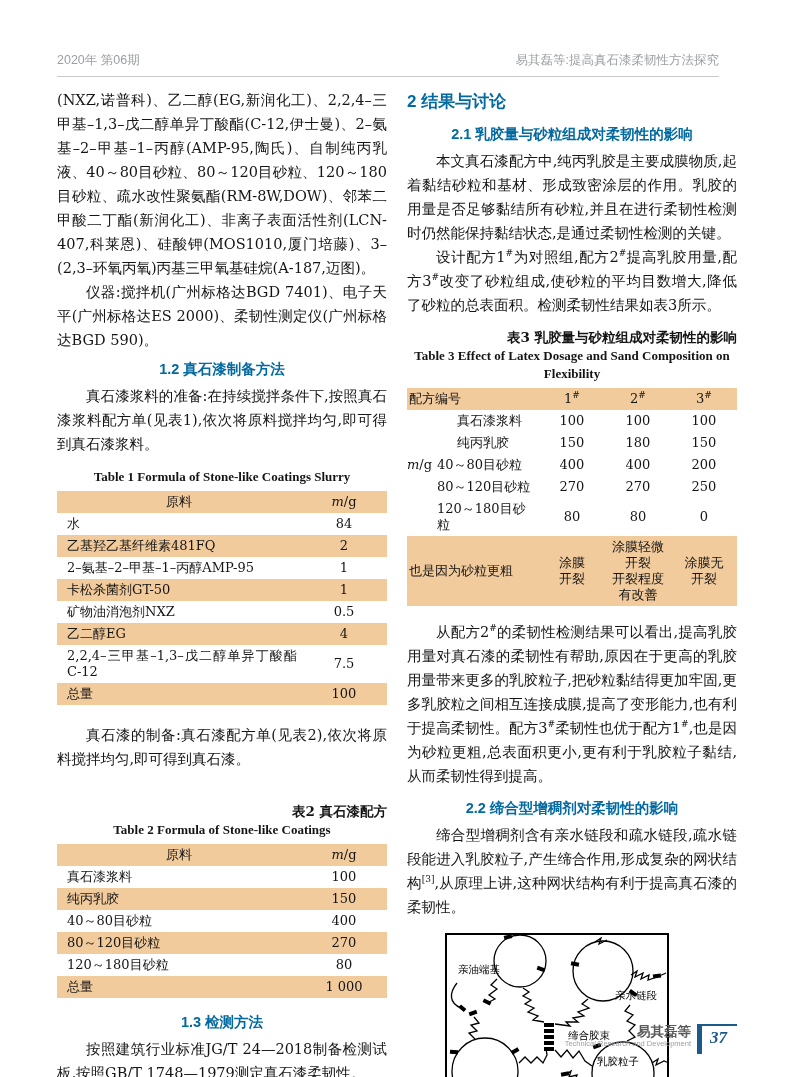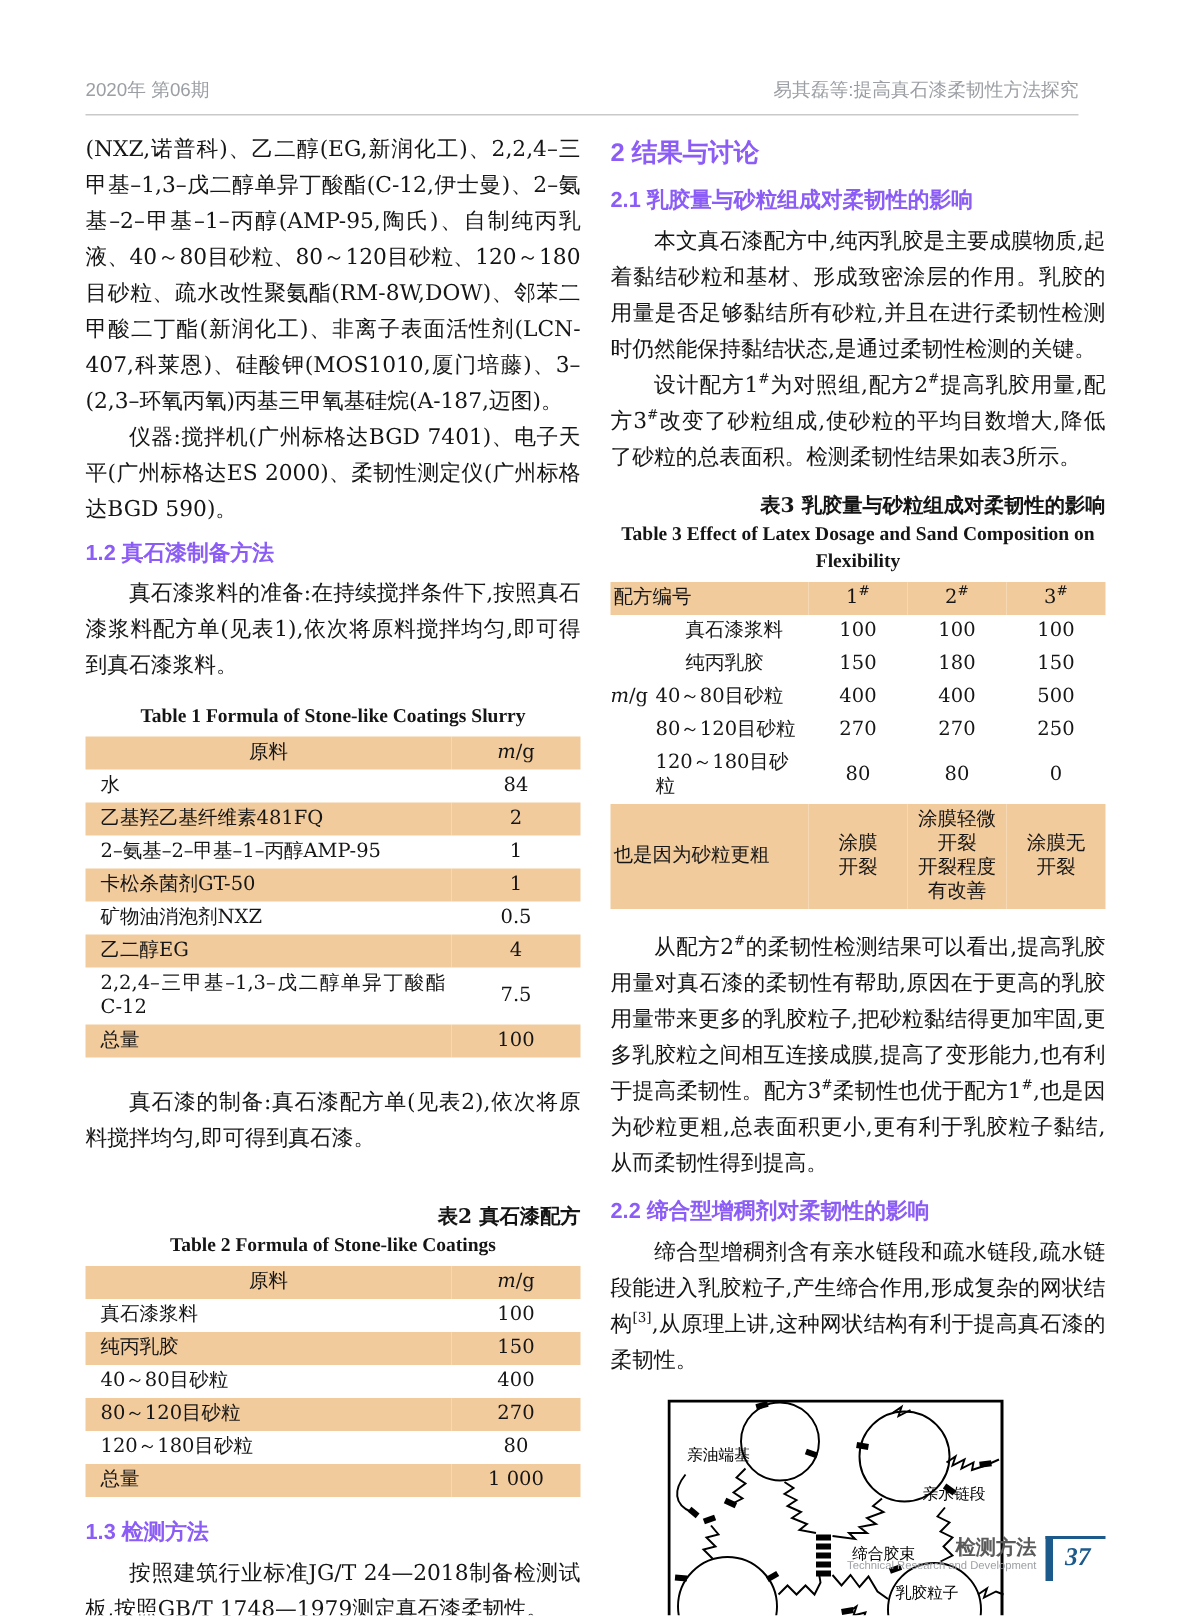--- a/index.html
+++ b/index.html
@@ -7,23 +7,23 @@
         font-family:"DejaVu Serif",serif;color:#151515;}
   
   .hdr{position:absolute;top:52px;left:57px;right:75px;display:flex;justify-content:space-between;
        font-family:"Liberation Sans",sans-serif;font-size:12.5px;color:#9b9ea3;
        padding-bottom:7px;border-bottom:1px solid #c9c9c9;}
   
   .col{position:absolute;top:88px;width:330px;font-size:14.5px;line-height:24px;text-align:justify;}
   .col-left{left:57px;}
   .col-right{left:407px;}
   p.bp{margin:0;text-indent:2em;}
-  .sec{font-family:"Liberation Sans",sans-serif;color:#8b5cf6;font-weight:bold;text-align:left;}
+  .sec{font-family:"Liberation Sans",sans-serif;color:#0369a1;font-weight:bold;text-align:left;}
   h3.sec{font-size:17px;margin:2px 0 8px 0;}
-  h4.sec{font-size:14.5px;margin:5px 0 3px 0;}
+  h4.sec{font-size:14.5px;margin:5px 0 3px 0;text-align:center;}
   
   .tblblk{margin-top:12px;margin-bottom:10px;}
   .t-cn{font-weight:bold;font-size:13.5px;text-align:right;line-height:20px;}
   .t-en{font-family:"Liberation Serif",serif;font-weight:bold;font-size:13px;text-align:center;line-height:18px;}
   table{border-collapse:collapse;width:100%;font-size:13px;line-height:16px;margin-top:5px;}
   td{padding:3px 4px;}
   .band{background:#f2cb9d;}
   .c{text-align:center;}
   sup{font-size:9px;line-height:0;}
   .t12 .name{padding-left:10px;}
@@ -179,21 +179,21 @@
           <td class="nm ind">纯丙乳胶</td>
           <td class="v">150</td>
           <td class="v">180</td>
           <td class="v">150</td>
         </tr>
         <tr>
           <td class="g"><i>m</i>/g</td>
           <td class="nm">40～80目砂粒</td>
           <td class="v">400</td>
           <td class="v">400</td>
-          <td class="v">500</td>
+          <td class="v">200</td>
         </tr>
         <tr>
           <td class="g"></td>
           <td class="nm">80～120目砂粒</td>
           <td class="v">270</td>
           <td class="v">270</td>
           <td class="v">250</td>
         </tr>
         <tr>
           <td class="g"></td>
@@ -273,21 +273,21 @@
         <text x="170" y="66">亲水链段</text>
         <text x="123" y="106">缔合胶束</text>
         <text x="152" y="132">乳胶粒子</text>
       </svg>
     </div>
 
   </div>
 
   <div class="ftr">
     <div class="ftr-txt">
-      <div class="ftr-cn">检测方法</div>
+      <div class="ftr-cn">易其磊等</div>
       <div class="ftr-en">Technical Research and Development</div>
     </div>
     <div class="pagebox">
       <span class="pageno">37</span>
     </div>
   </div>
 
 </div>
 
 </body></html>

